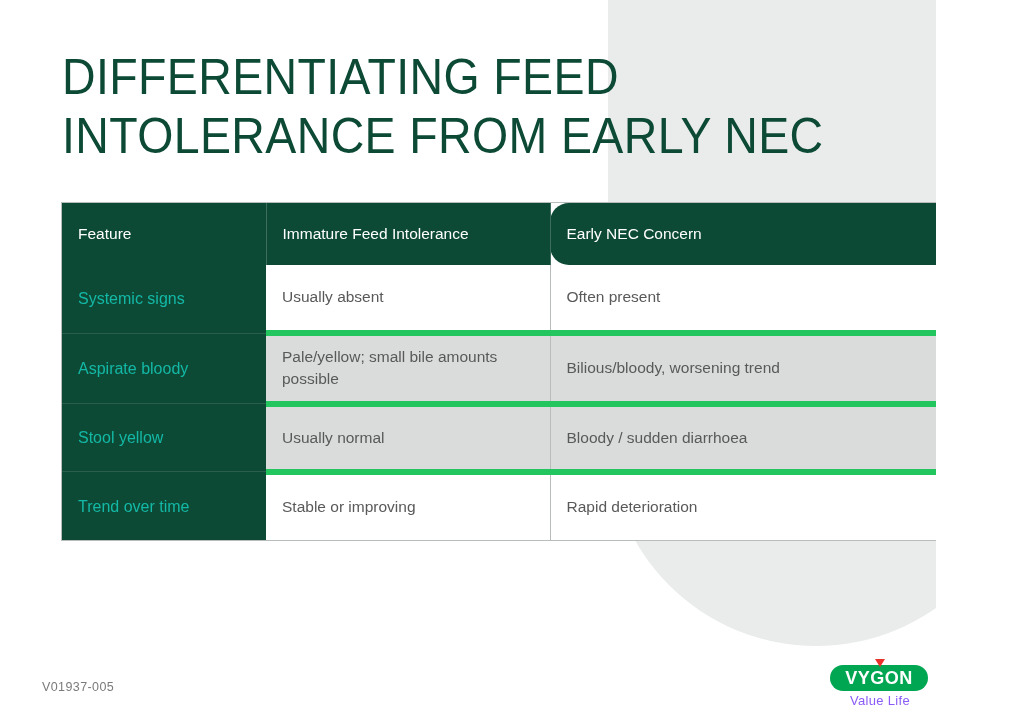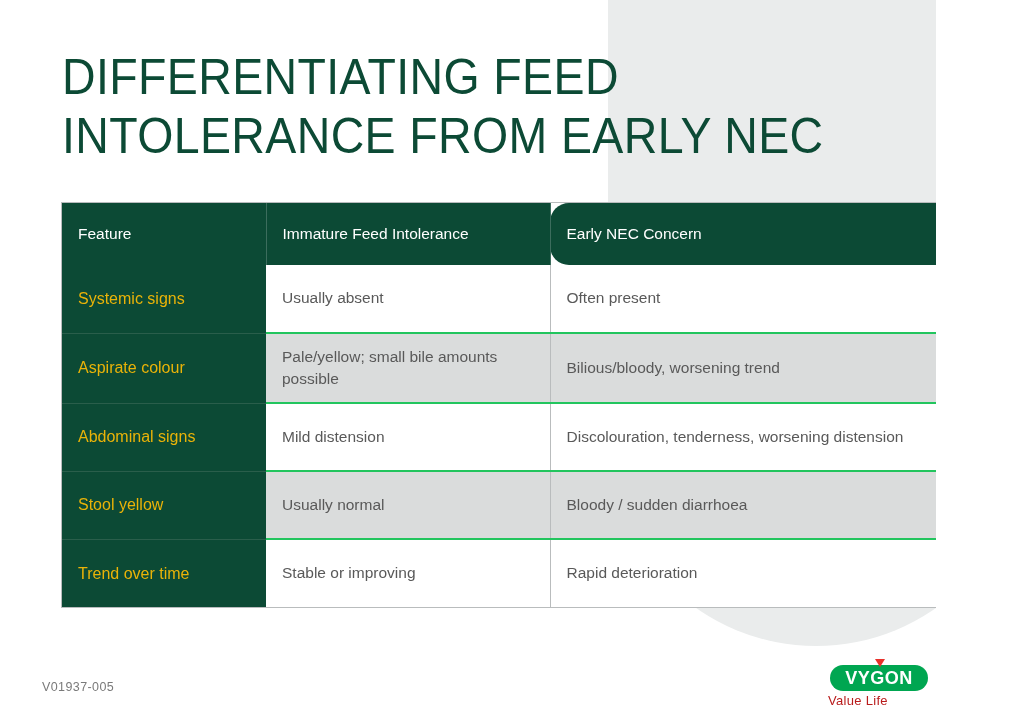--- a/index.html
+++ b/index.html
@@ -93,30 +93,30 @@
     color:#ffffff;
     height:62px;
     border-right:1px solid #3c6d5d;
     font-weight:400;
   }
   thead th:last-child { border-right:none;border-radius:19px; }
 
   
   tbody td.feature {
     background:#0c4a35;
-    color:#eab308;
+    color:#14b8a6;
     border-bottom:1px solid #2a5e4b;
     font-size:16px;
   }
   tbody tr:last-child td.feature { border-bottom:none; }
 
   
   tbody td.val {
     color:#595959;
-    border-bottom:2px solid #22c55e;
+    border-bottom:6px solid #22c55e;
     border-right:1px solid #b9bcbd;
   }
   tbody td.val:last-child { border-right:none; }
   tbody tr:last-child td.val { border-bottom:none; }
 
   tbody tr.odd td.val  { background:#ffffff; }
   tbody tr.even td.val { background:#dadcdc; }
 
   tbody tr { height:68px; }
   tbody tr.tall { height:70px; }
@@ -163,22 +163,22 @@
     left:47px; top:2px;
     width:0; height:0;
     border-left:5px solid transparent;
     border-right:5px solid transparent;
     border-top:8px solid #e8312a;
   }
   .logo-tag {
     position:absolute;
     left:0; top:36px;
     width:104px;
-    text-align:left;
-    color:#b91c1c;
+    text-align:center;
+    color:#8b5cf6;
     font-size:13px;
     letter-spacing:0.3px;
   }
 </style>
 </head>
 <body>
 
 <div class="slide">
 
   <div class="deco-layer">
@@ -205,28 +205,23 @@
           <th>Early NEC Concern</th>
         </tr>
       </thead>
       <tbody>
         <tr class="odd">
           <td class="feature">Systemic signs</td>
           <td class="val">Usually absent</td>
           <td class="val">Often present</td>
         </tr>
         <tr class="even tall">
-          <td class="feature">Aspirate colour</td>
+          <td class="feature">Aspirate bloody</td>
           <td class="val">Pale/yellow; small bile amounts possible</td>
           <td class="val">Bilious/bloody, worsening trend</td>
-        </tr>
-        <tr class="odd">
-          <td class="feature">Abdominal signs</td>
-          <td class="val">Mild distension</td>
-          <td class="val">Discolouration, tenderness, worsening distension</td>
         </tr>
         <tr class="even">
           <td class="feature">Stool yellow</td>
           <td class="val">Usually normal</td>
           <td class="val">Bloody / sudden diarrhoea</td>
         </tr>
         <tr class="odd">
           <td class="feature">Trend over time</td>
           <td class="val">Stable or improving</td>
           <td class="val">Rapid deterioration</td>

